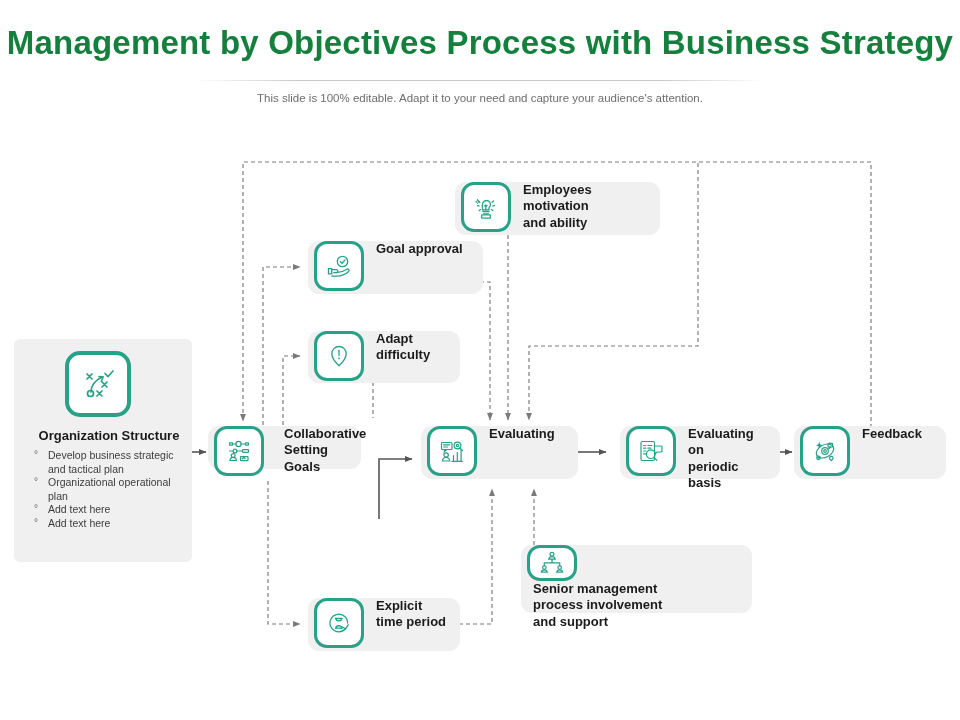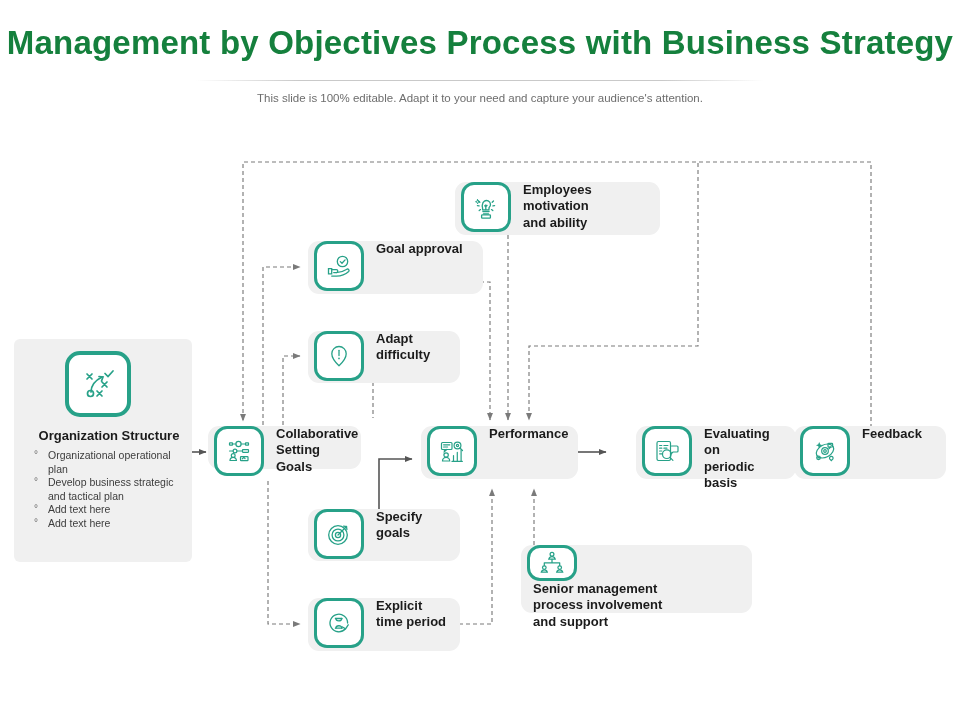--- a/index.html
+++ b/index.html
@@ -219,22 +219,22 @@
           <path d="M9 10 L14 15 M14 10 L9 15"></path>
           <path d="M24 18 L29 23 M29 18 L24 23"></path>
           <path d="M19 27 L24 32 M24 27 L19 32"></path>
           <path d="M27 9.5 L30 12.5 L35 7"></path>
           <circle cx="12.5" cy="29.5" r="3"></circle>
         </svg>
       </div>
     </div>
     <div id="org-title">Organization Structure</div>
     <ul id="org-list">
+      <li>Develop business strategic and tactical plan</li>
       <li>Organizational operational plan</li>
-      <li>Develop business strategic and tactical plan</li>
       <li>Add text here</li>
       <li>Add text here</li>
     </ul>
   </div>
 
   <div class="node" style="left:455px; top:182px; width:205px; height:53px;">
     <div class="icon-tile">
       <svg width="30" height="30" viewBox="0 0 30 30" stroke="#27a188" fill="none" stroke-width="1.3" stroke-linecap="round">
         <path d="M11.5 12.5 a4 4 0 1 1 6.6 3.1 l-.2 2.2 h-6.2 l-.2-2.2 a4 4 0 0 1 0-3.1z"></path>
         <path d="M11.9 19.5 h6.2"></path>
@@ -266,52 +266,40 @@
     <div class="icon-tile">
       <svg width="30" height="30" viewBox="0 0 30 30" stroke="#27a188" fill="none" stroke-width="1.3" stroke-linecap="round">
         <path d="M15 5.5 a7.2 7.2 0 0 1 7.2 7.2 c0 5.2 -7.2 12 -7.2 12 s-7.2 -6.8 -7.2 -12 a7.2 7.2 0 0 1 7.2 -7.2z"></path>
         <path d="M15 9.3 v5.2"></path>
         <circle cx="15" cy="17.4" r="0.85" fill="#27a188" stroke="none"></circle>
       </svg>
     </div>
     <div class="node-label">Adapt difficulty</div>
   </div>
 
-  <div class="node" style="left:208px; top:426px; width:153px; height:43px;">
+  <div class="node" style="left:208px; top:426px; width:153px; height:43px;gap:8px;">
     <div class="icon-tile">
       <svg width="30" height="30" viewBox="0 0 30 30" stroke="#27a188" fill="none" stroke-width="1.2" stroke-linecap="round">
         <circle cx="14.5" cy="8" r="2.6"></circle>
         <rect x="5.5" y="6.8" width="3" height="2.4" rx="0.4"></rect>
         <rect x="21.5" y="6.8" width="3" height="2.4" rx="0.4"></rect>
         <path d="M8.5 8 h3.4 M17.1 8 h4.4"></path>
         <circle cx="11" cy="15" r="1.9"></circle>
         <rect x="18.5" y="13.7" width="6" height="2.6" rx="0.5"></rect>
         <path d="M12.9 15 h5.6 M5.5 15 h3.6"></path>
         <path d="M6 24.5 a3.2 3.2 0 0 1 6.4 0z"></path>
         <circle cx="9.2" cy="19.6" r="1.9"></circle>
         <rect x="16.5" y="20.6" width="7.5" height="4" rx="0.6"></rect>
         <path d="M18.2 22.9 l1.6 -1.6 l1.2 1.2"></path>
       </svg>
     </div>
     <div class="node-label">Collaborative
 Setting Goals</div>
   </div>
 
-  <div class="node" style="left:308px; top:509px; width:152px; height:52px;">
-    <div class="icon-tile">
-      <svg width="30" height="30" viewBox="0 0 30 30" stroke="#27a188" fill="none" stroke-width="1.3" stroke-linecap="round">
-        <circle cx="14" cy="16" r="9.3"></circle>
-        <circle cx="14" cy="16" r="5.9"></circle>
-        <circle cx="14" cy="16" r="2.6"></circle>
-        <path d="M14 16 L22.5 7.5"></path>
-        <path d="M19.6 7.2 l2.9 .4 l.4 2.9"></path>
-      </svg>
-    </div>
-    <div class="node-label">Specify goals</div>
-  </div>
 
   <div class="node" style="left:308px; top:598px; width:152px; height:53px;">
     <div class="icon-tile">
       <svg width="30" height="30" viewBox="0 0 30 30" stroke="#27a188" fill="none" stroke-width="1.3" stroke-linecap="round">
         <path d="M23.6 15 a8.8 8.8 0 1 0 -2.2 5.8"></path>
         <path d="M24.2 16.8 l-2.6 4 l-3.6 -2"></path>
         <path d="M11.4 10.5 h6.6 M11.4 20.2 h6.6"></path>
         <path d="M11.9 10.5 c0 3 5.8 3.5 5.8 0 M11.9 20.2 c0 -3 5.8 -3.5 5.8 0"></path>
       </svg>
     </div>
@@ -327,24 +315,24 @@
         <path d="M7.5 13.5 l-.2 2.2 l2.4 -2.2"></path>
         <circle cx="20.5" cy="9.5" r="3.4"></circle>
         <circle cx="20.5" cy="9.5" r="1.1"></circle>
         <path d="M22.9 11.9 l2.6 2.6"></path>
         <path d="M5.5 25 a3.6 3.6 0 0 1 7.2 0z"></path>
         <circle cx="9.1" cy="19" r="2.2"></circle>
         <path d="M16.5 25 v-5.5 M20.3 25 v-8.6 M24.1 25 v-11.5"></path>
         <path d="M15 25.4 h10.3"></path>
       </svg>
     </div>
-    <div class="node-label">Performance</div>
-  </div>
-
-  <div class="node" style="left:636px; top:426px; width:160px; height:53px;">
+    <div class="node-label">Evaluating</div>
+  </div>
+
+  <div class="node" style="left:620px; top:426px; width:160px; height:53px;">
     <div class="icon-tile">
       <svg width="30" height="30" viewBox="0 0 30 30" stroke="#27a188" fill="none" stroke-width="1.2" stroke-linecap="round">
         <rect x="5" y="5.5" width="13.5" height="19" rx="1.4"></rect>
         <path d="M7.6 9.5 h2.2 M7.6 12.2 h2.2 M7.6 15 h2.2 M7.6 17.8 h2.2"></path>
         <path d="M11.9 9.5 h4 M11.9 12.2 h3"></path>
         <circle cx="14.8" cy="18.2" r="4.3"></circle>
         <path d="M17.9 21.3 l3 3"></path>
         <path d="M19.5 10 h5.5 a1 1 0 0 1 1 1 v4 a1 1 0 0 1 -1 1 h-4 l-2.2 2.1 v-2.1"></path>
       </svg>
     </div>

